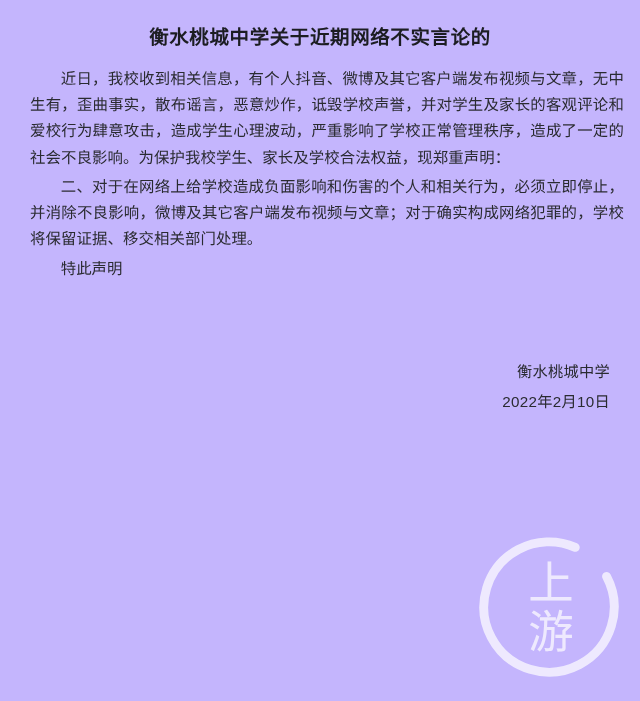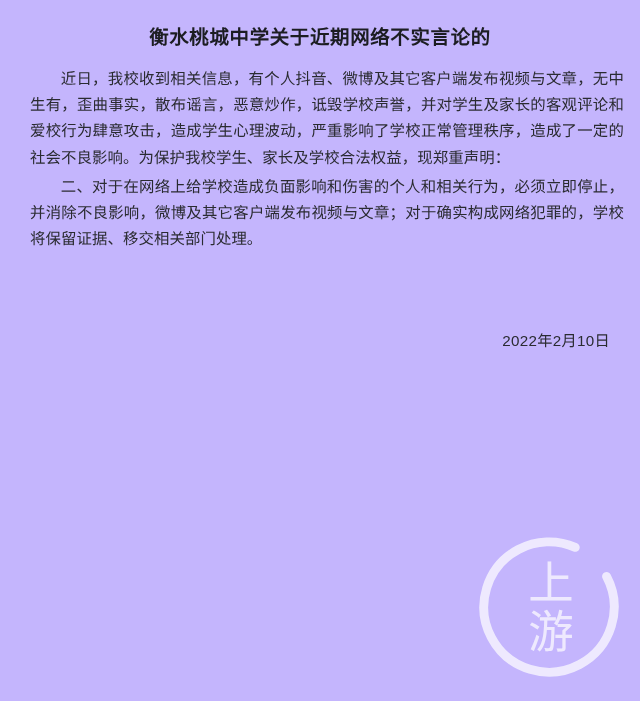--- a/index.html
+++ b/index.html
@@ -119,19 +119,21 @@
     </svg>
   </div>
 
   <div class="title-block">
     <div class="title-line">衡水桃城中学关于近期网络不实言论的</div>
   </div>
 
   <div class="doc-body">
     <p class="para">近日，我校收到相关信息，有个人抖音、微博及其它客户端发布视频与文章，无中生有，歪曲事实，散布谣言，恶意炒作，诋毁学校声誉，并对学生及家长的客观评论和爱校行为肆意攻击，造成学生心理波动，严重影响了学校正常管理秩序，造成了一定的社会不良影响。为保护我校学生、家长及学校合法权益，现郑重声明：</p>
     <p class="para">二、对于在网络上给学校造成负面影响和伤害的个人和相关行为，必须立即停止，并消除不良影响，微博及其它客户端发布视频与文章；对于确实构成网络犯罪的，学校将保留证据、移交相关部门处理。</p>
+    <p class="closing">特此声明</p>
   </div>
 
   <div class="signature">
+    <div class="sign-name">衡水桃城中学</div>
     <div class="sign-date">2022年2月10日</div>
   </div>
 
 </div>
 
 </body></html>

